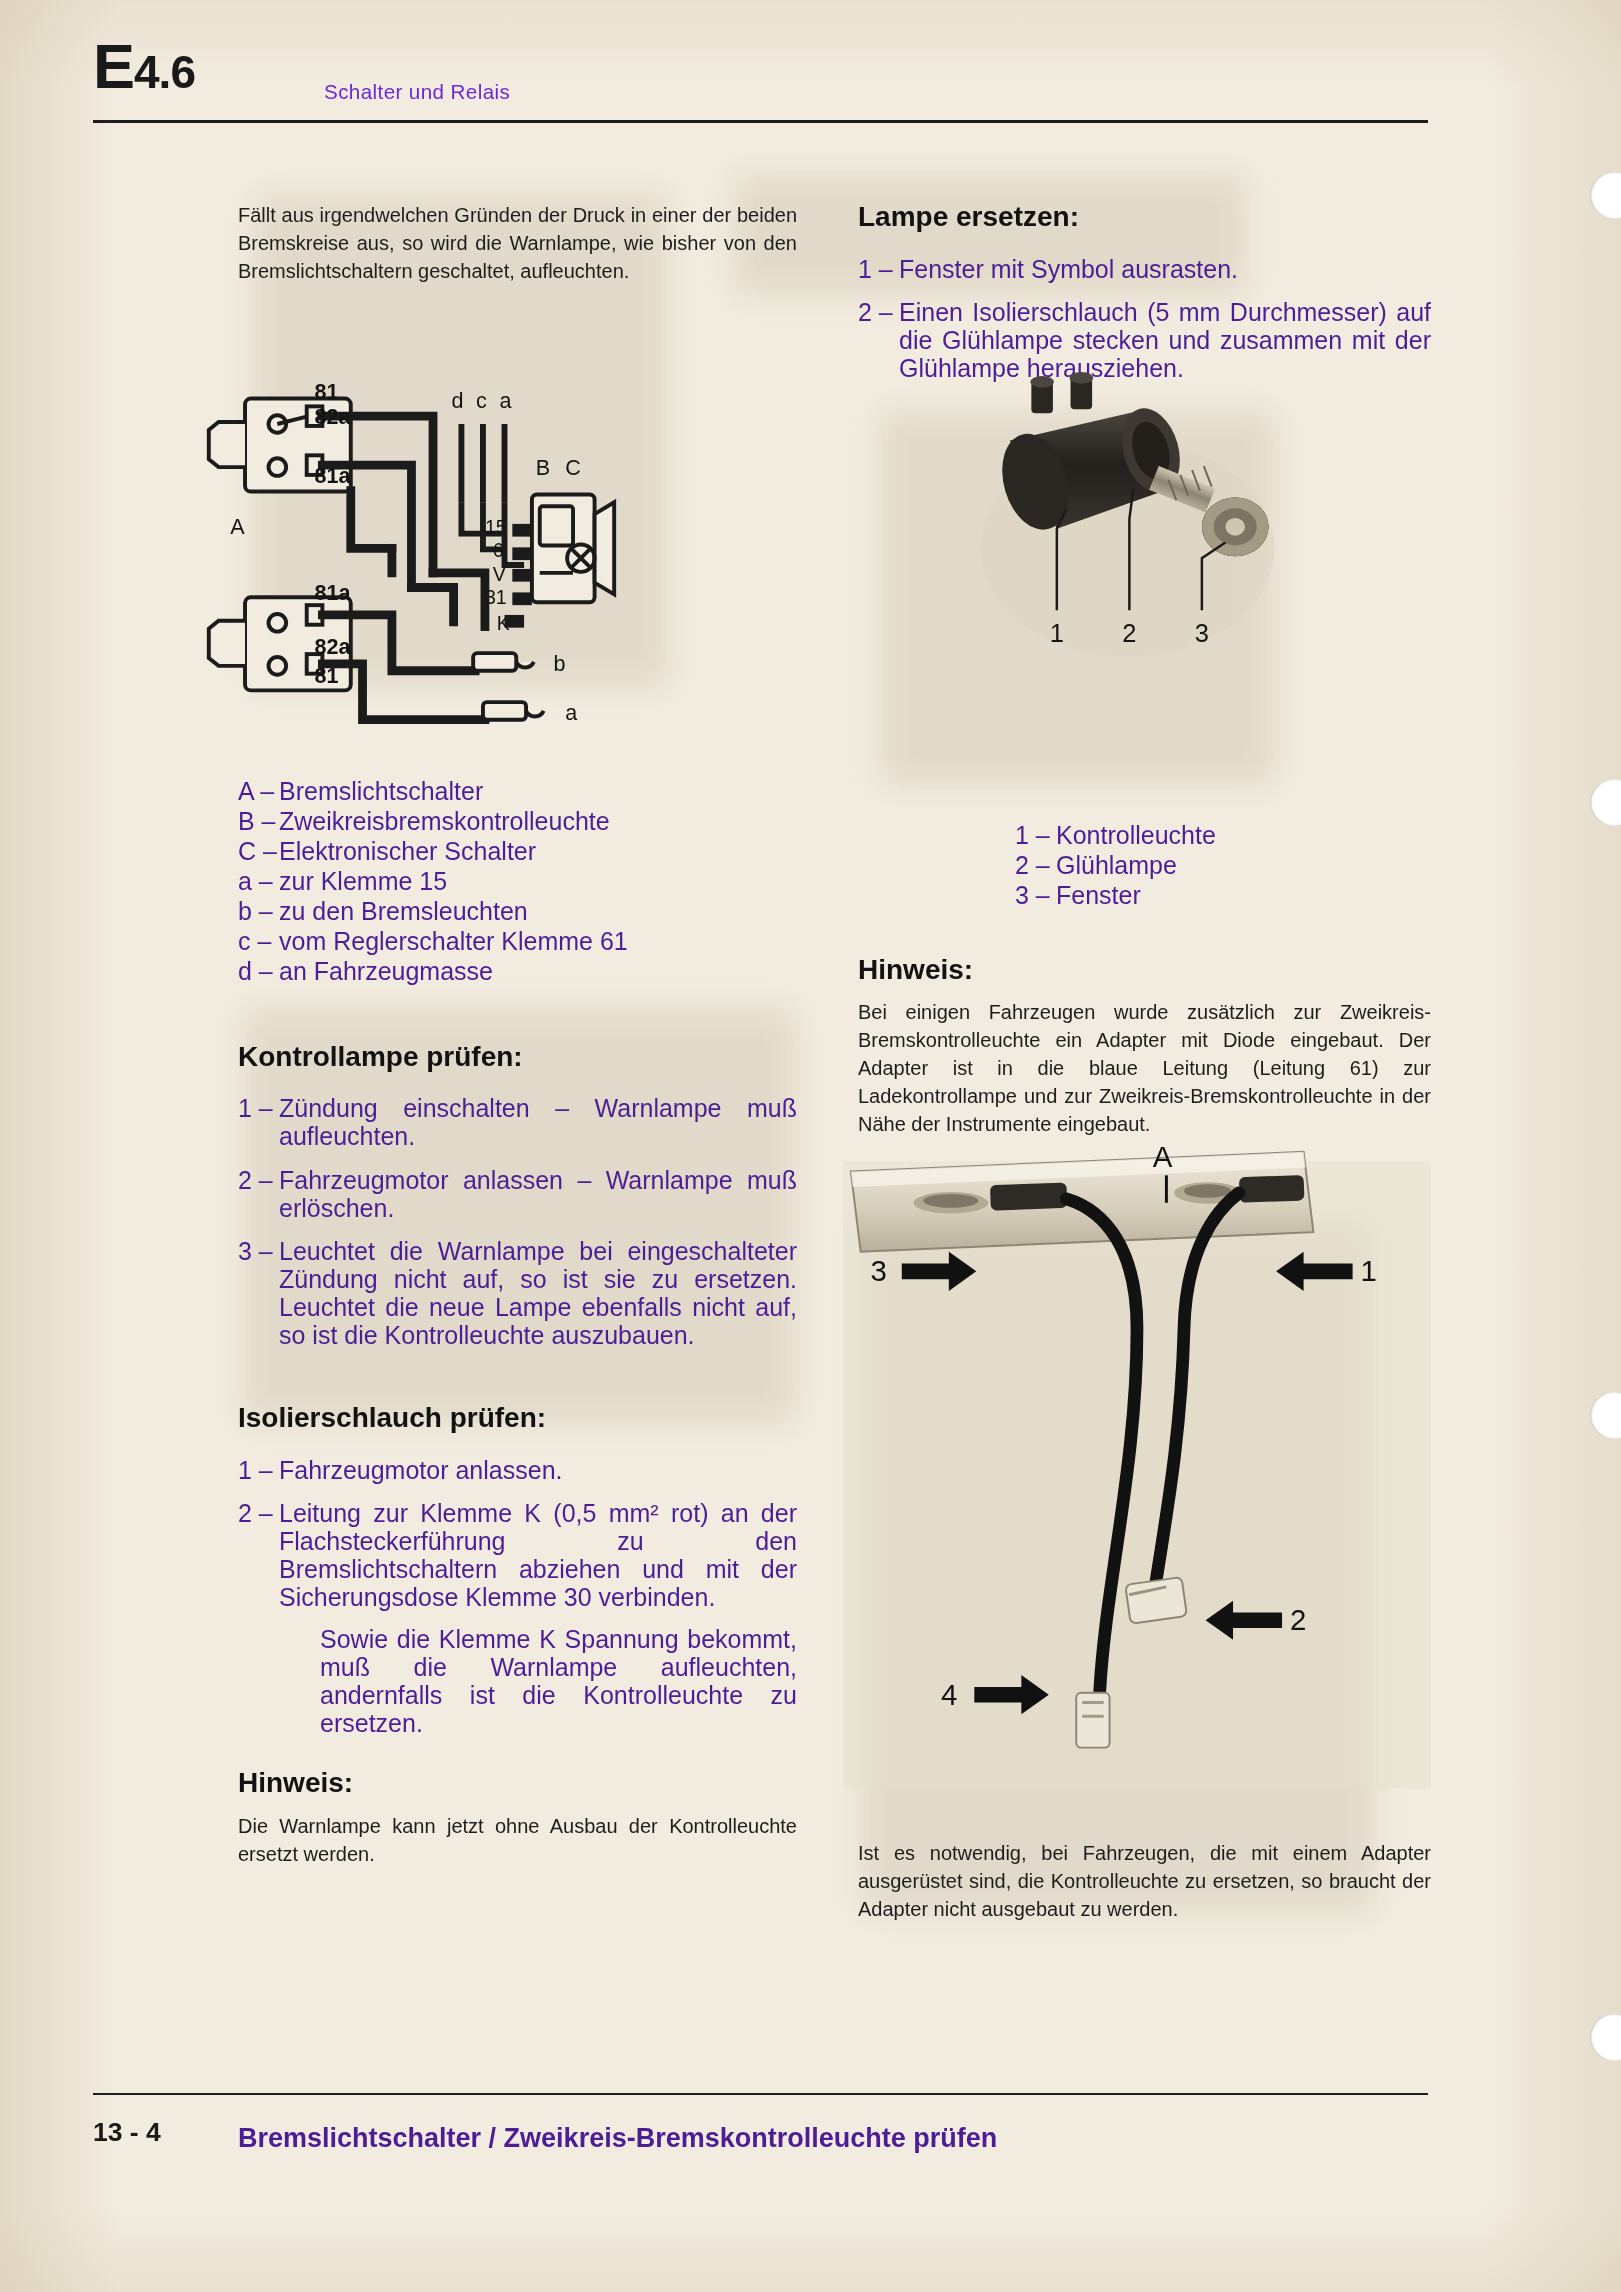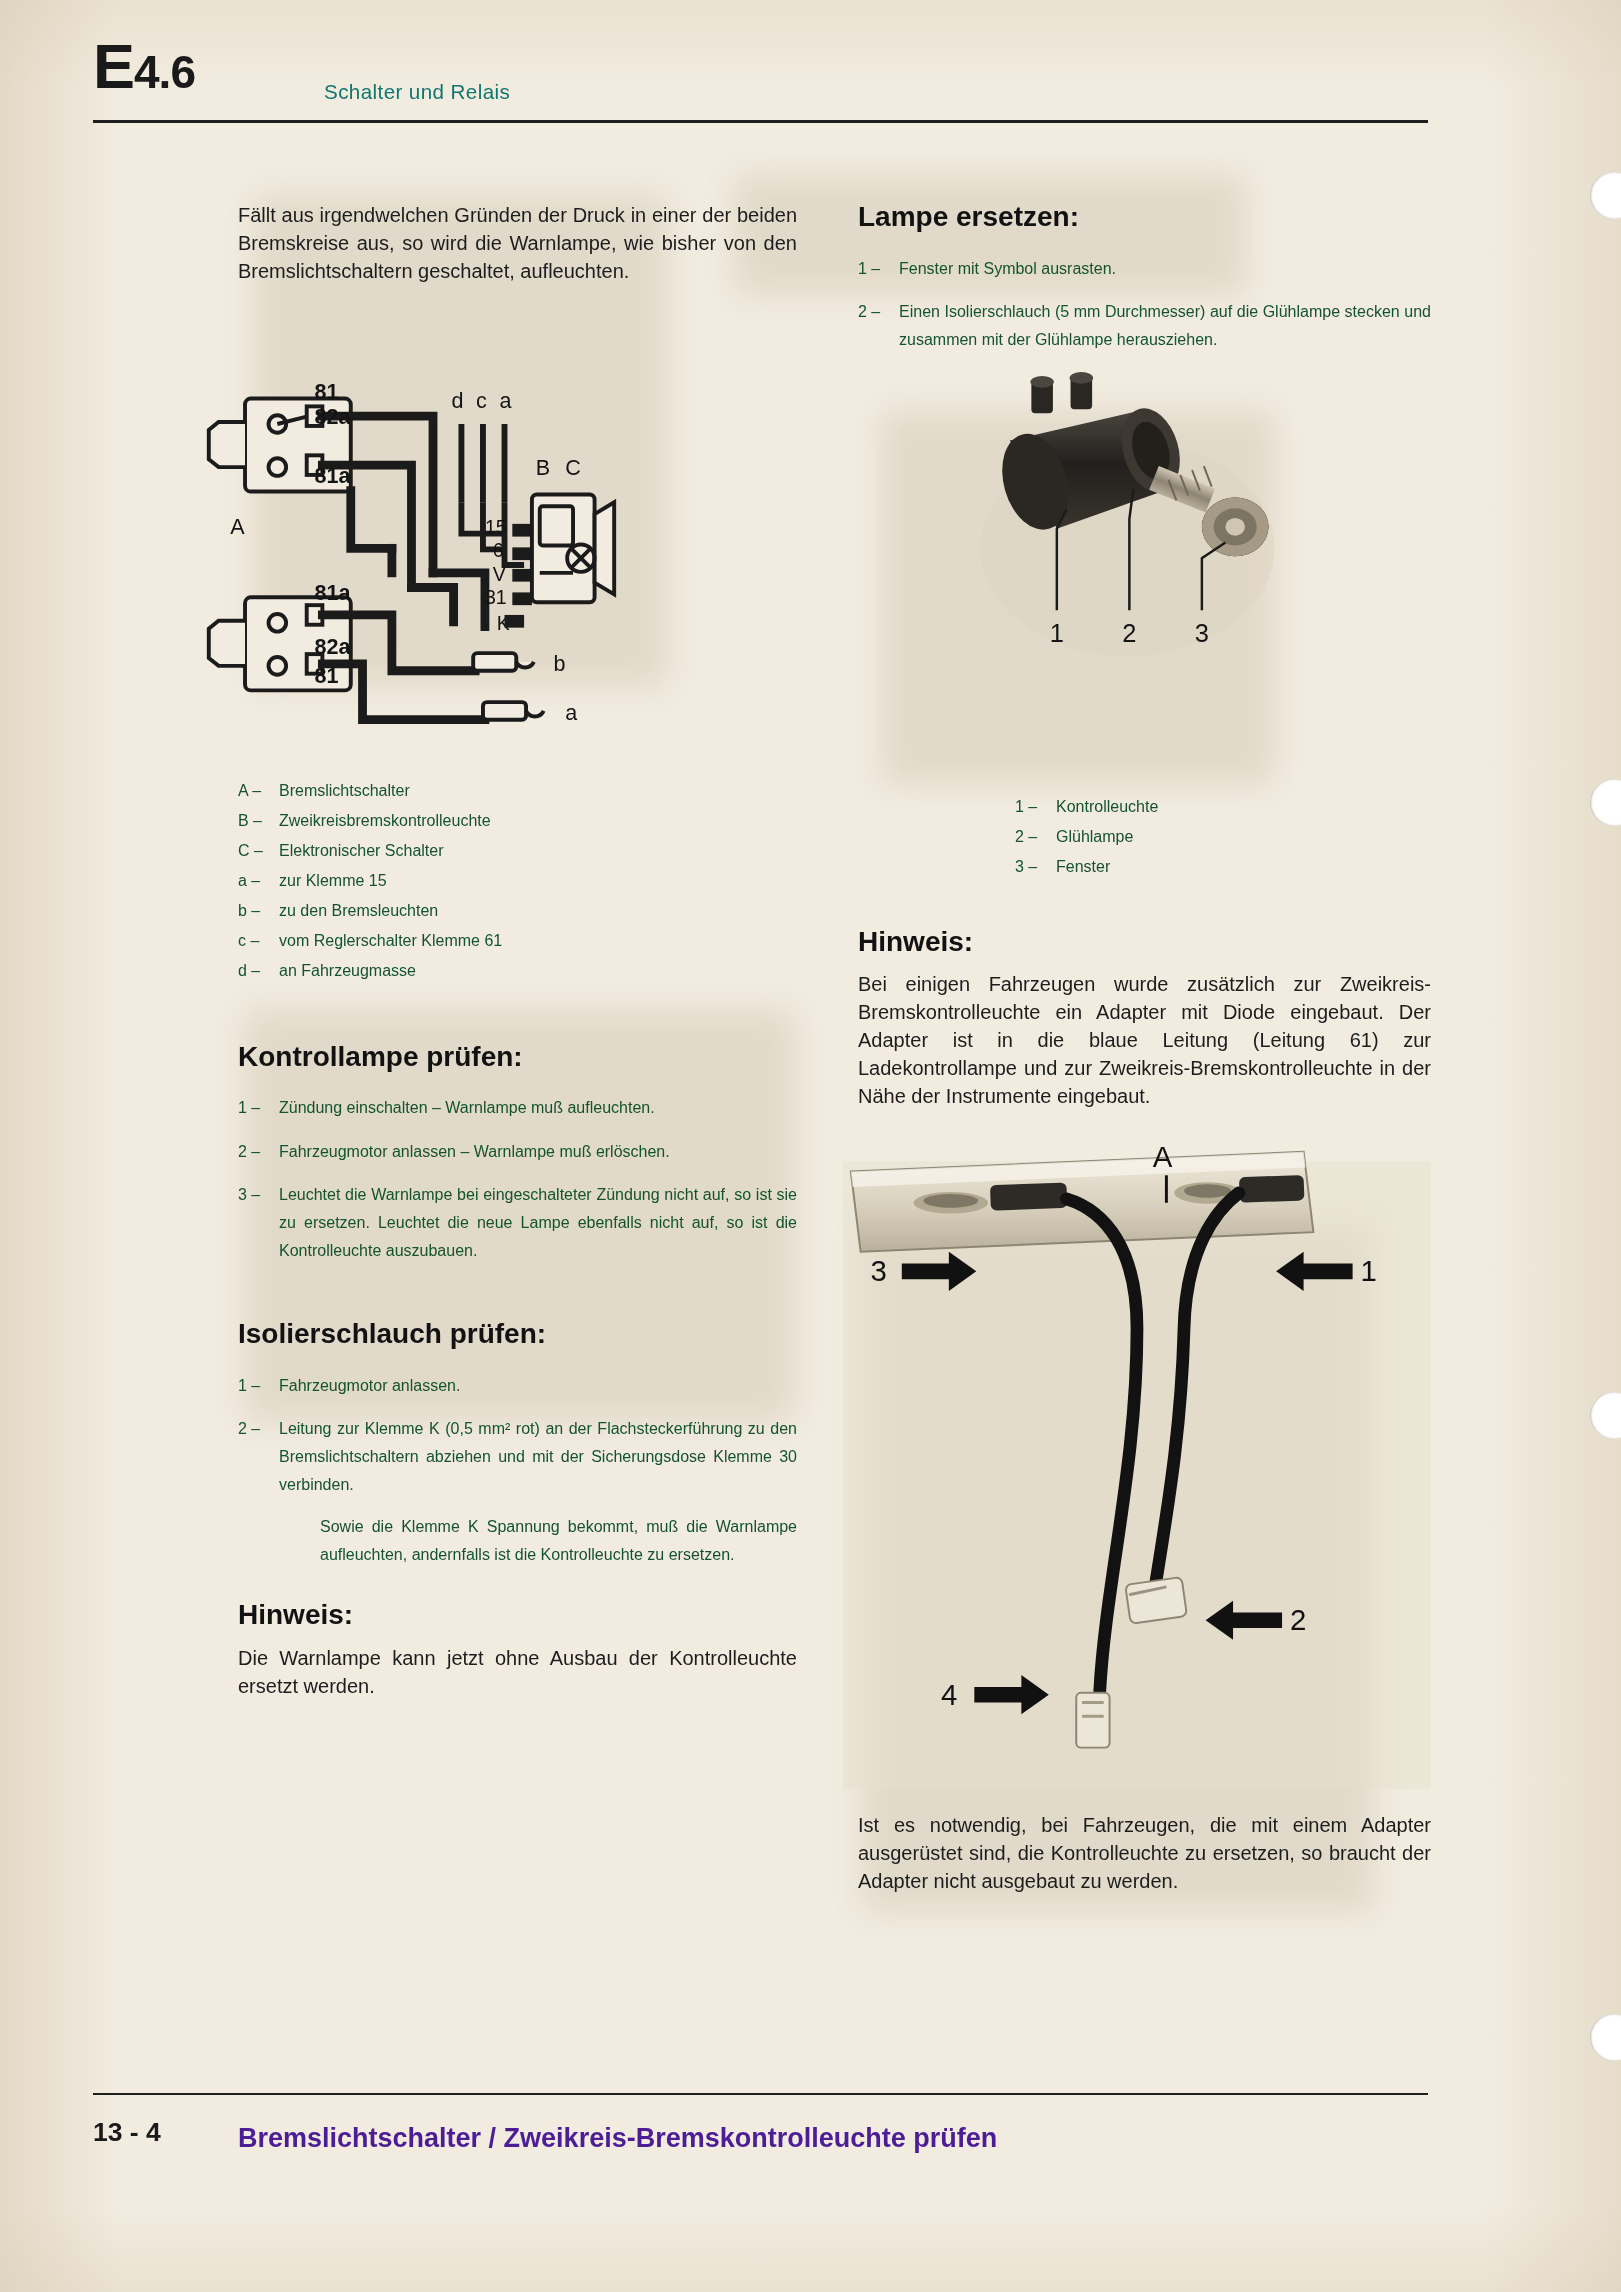--- a/index.html
+++ b/index.html
@@ -59,21 +59,21 @@
   }
   .header-code .num {
     font-size: 46px;
     line-height: 46px;
   }
   .header-sub {
     position: absolute;
     left: 231px;
     top: 51px;
     font-size: 20.6px;
-    color: #0f766e;
+    color: #6d28d9;
     letter-spacing: 0.4px;
   }
   .header-rule {
     position: absolute;
     left: 93px;
     top: 120px;
     width: 1335px;
     height: 2.9px;
     background: #1e1e1e;
   }
@@ -124,23 +124,23 @@
     margin-bottom: 21.6px;
   }
 
   
   .ilist {
     list-style: none;
     margin: 0;
     padding: 0;
   }
   .ilist li {
-    font-size: 16px;
+    font-size: 25px;
     line-height: 28px;
-    color: #14532d;
+    color: #4c1d95;
     padding-left: 41px;
     text-indent: -41px;
     margin-bottom: 15.7px;
     text-align: justify;
   }
   .ilist li .mark {
     display: inline-block;
     width: 41px;
     text-indent: 0;
   }

